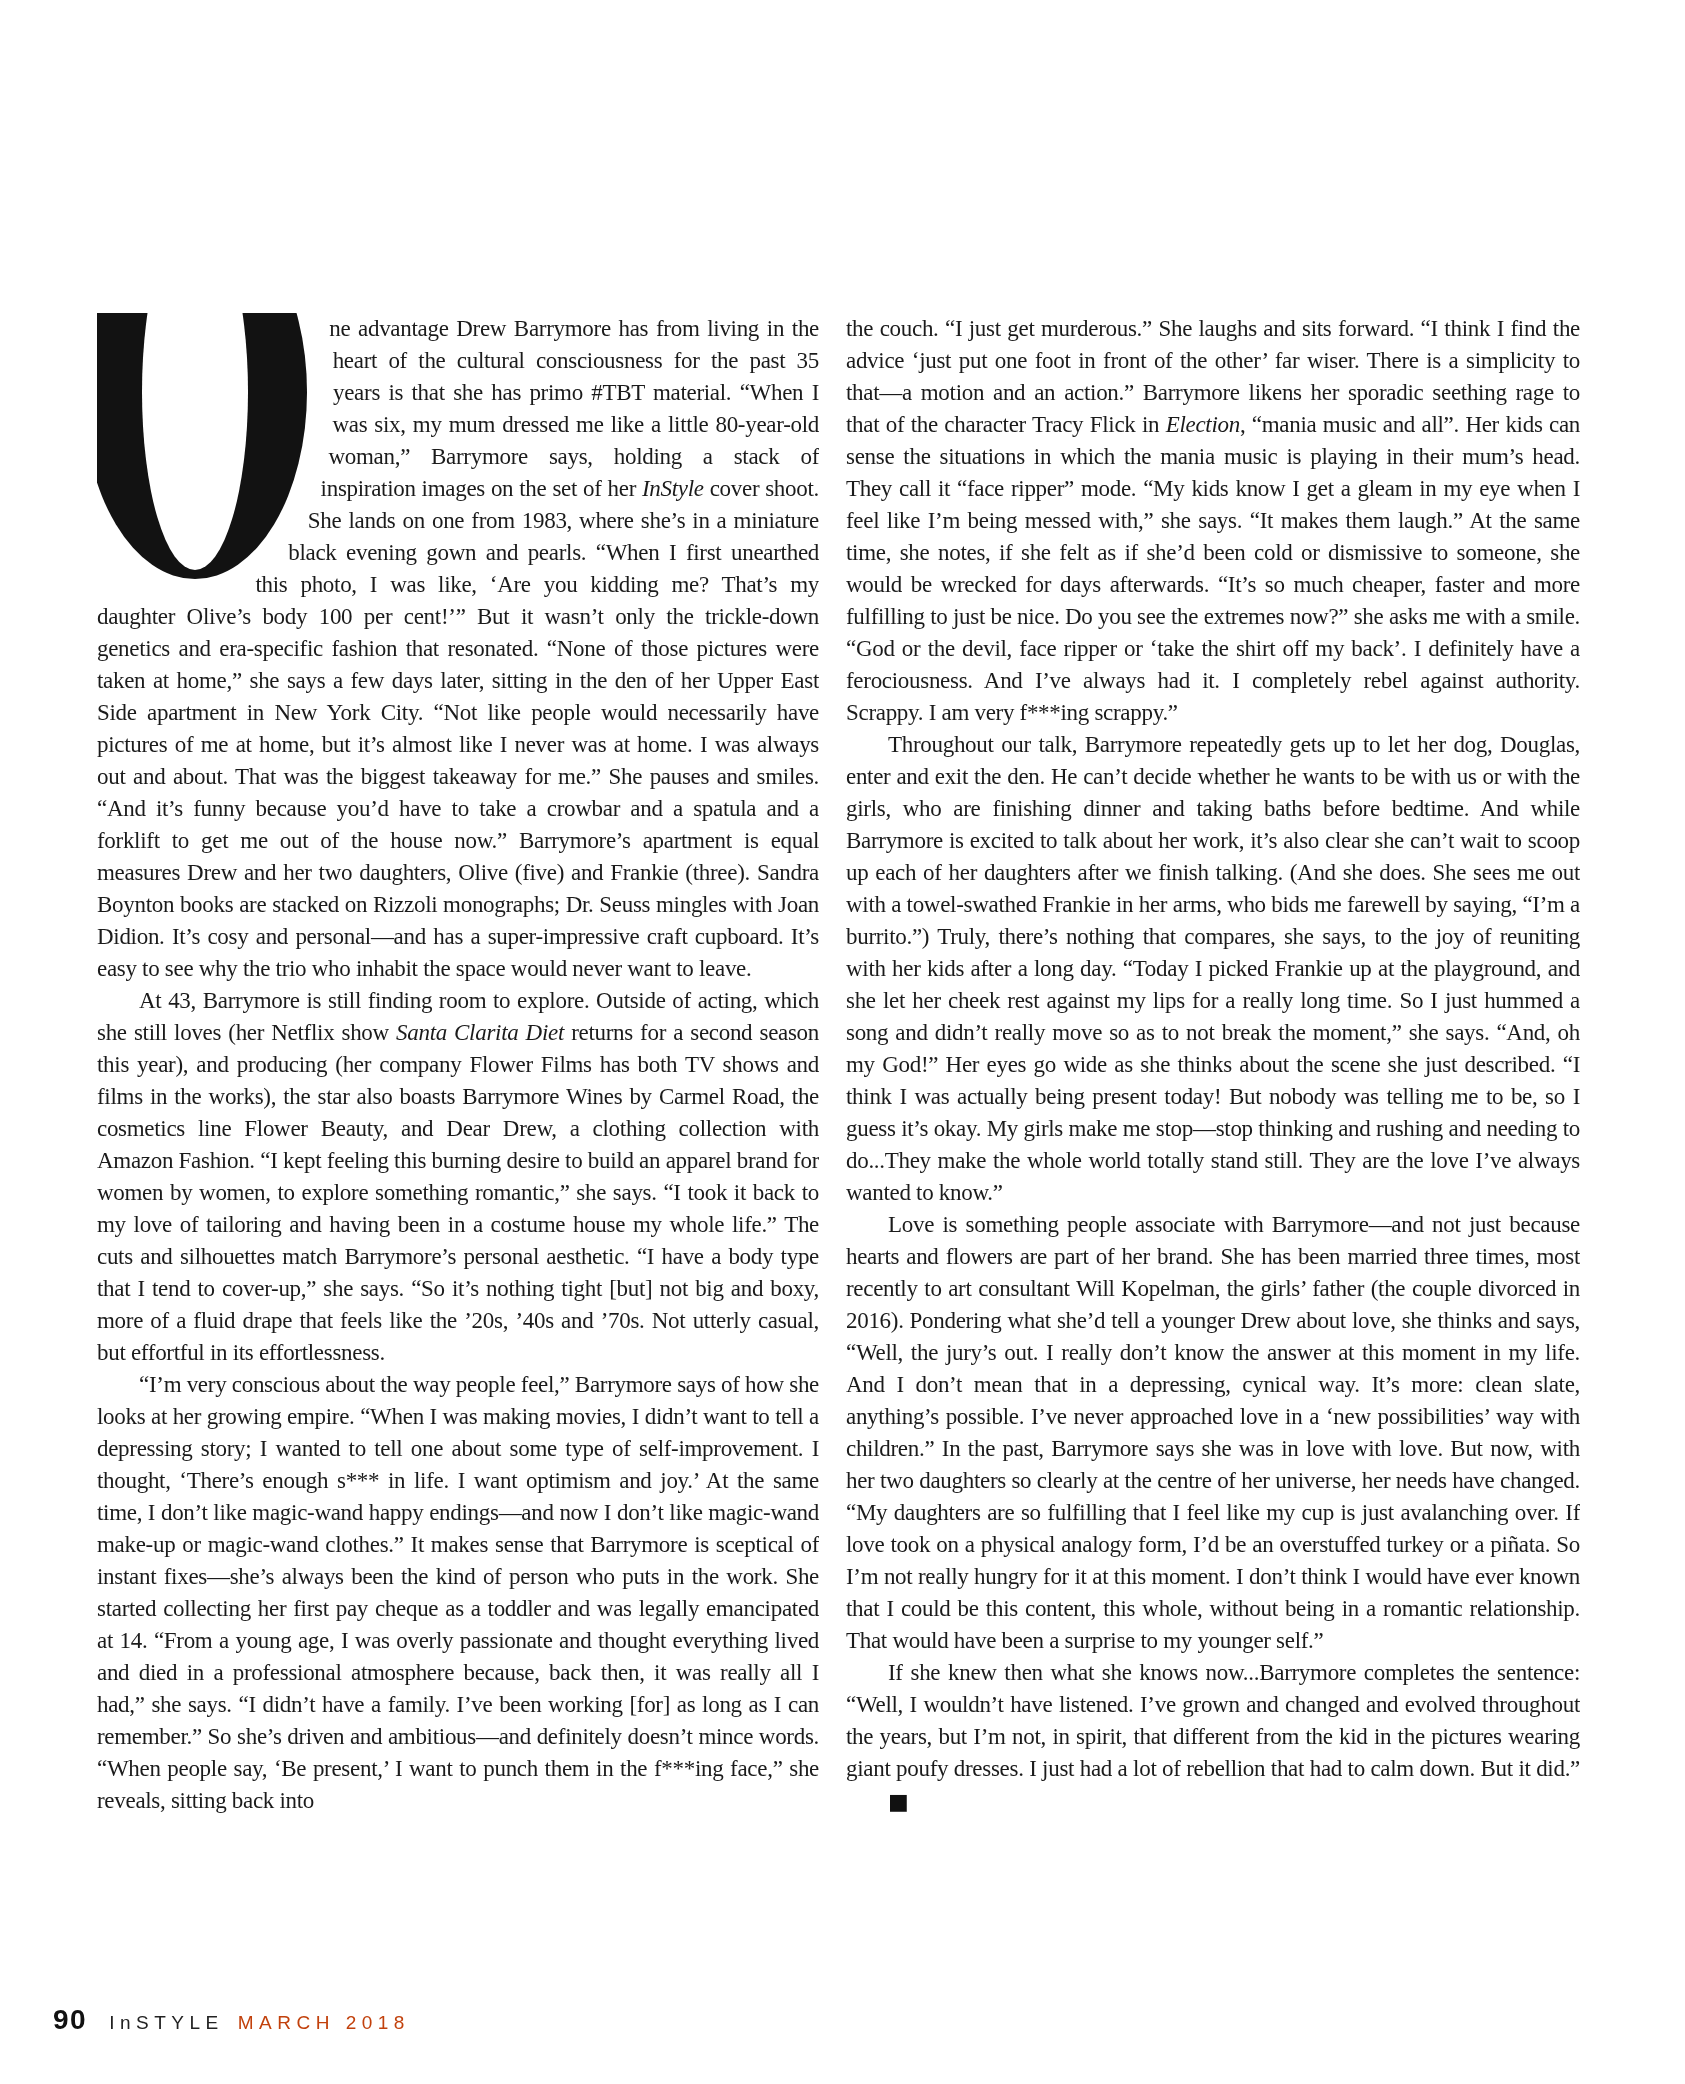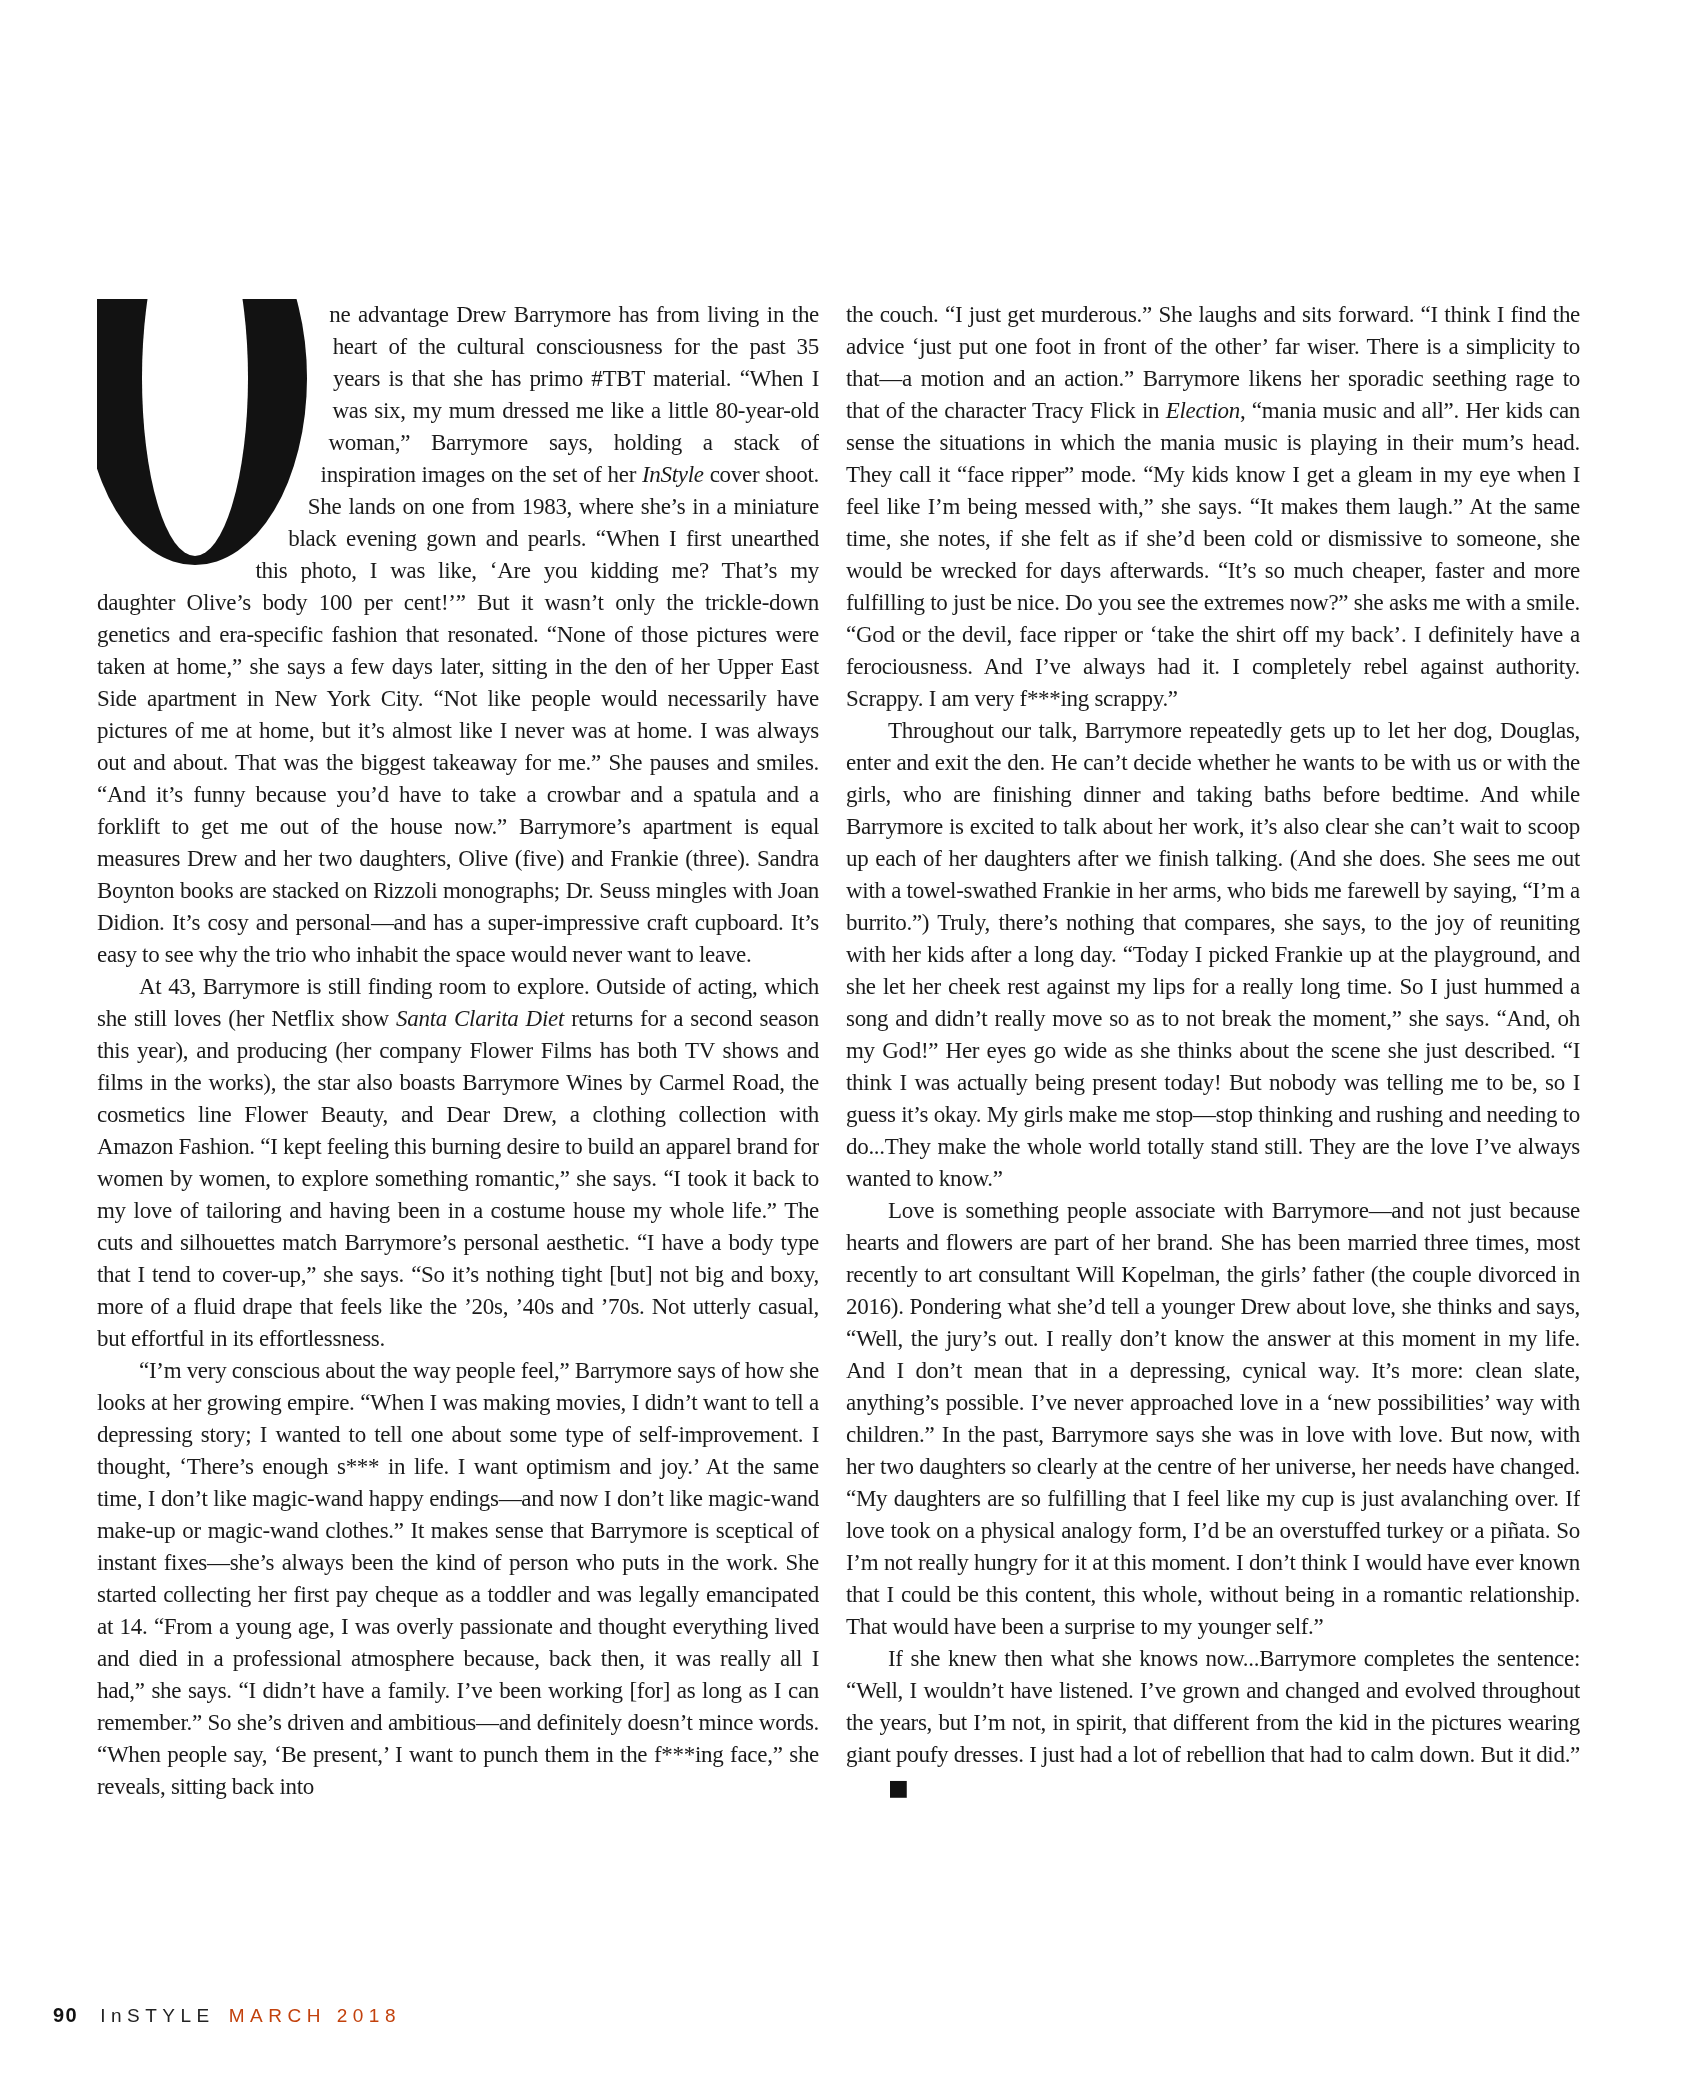--- a/index.html
+++ b/index.html
@@ -2,21 +2,21 @@
 <html><head>
 <meta charset="utf-8">
 <style>
   html,body{margin:0;padding:0;}
   body{
     width:1685px;height:2084px;position:relative;background:#ffffff;
     font-family:"Liberation Serif","DejaVu Serif",serif;
   }
   .page{position:absolute;inset:0;background:#ffffff;overflow:hidden;}
   .col{
-    position:absolute;top:299px;height:1684px;overflow:hidden;
+    position:absolute;top:313px;height:1684px;overflow:hidden;
     text-align:justify;font-size:23px;line-height:32px;color:#1b1b1b;
     letter-spacing:-0.3px;
   }
   .col-left{left:97px;width:722px;}
   .col-right{left:846px;width:734px;}
   .col p{margin:0;padding:0;}
   .col p.indent{text-indent:42px;}
   .col em{font-style:italic;}
   
   .dropcap-float{
@@ -29,21 +29,21 @@
   }
   .end-mark{
     display:inline-block;font-style:normal;color:#111;
     font-size:22px;line-height:22px;transform:translateY(1px);
     font-family:"DejaVu Sans",sans-serif;
   }
   .footer{
     position:absolute;left:53px;top:2004px;display:flex;align-items:baseline;
     font-family:"Liberation Sans","DejaVu Sans",sans-serif;white-space:nowrap;
   }
-  .page-num{font-size:20px;font-weight:700;letter-spacing:1.5px;color:#111;}
+  .page-num{font-size:28px;font-weight:700;letter-spacing:1.5px;color:#111;}
   .mag{margin-left:22px;font-size:19px;font-weight:400;letter-spacing:5.5px;color:#222;}
   .issue{margin-left:14px;font-size:19px;font-weight:400;letter-spacing:5.5px;color:#c2410c;}
 </style>
 </head>
 <body>
 
 <div class="page">
 
   <div class="col col-left">
     <div class="dropcap-float"></div>

